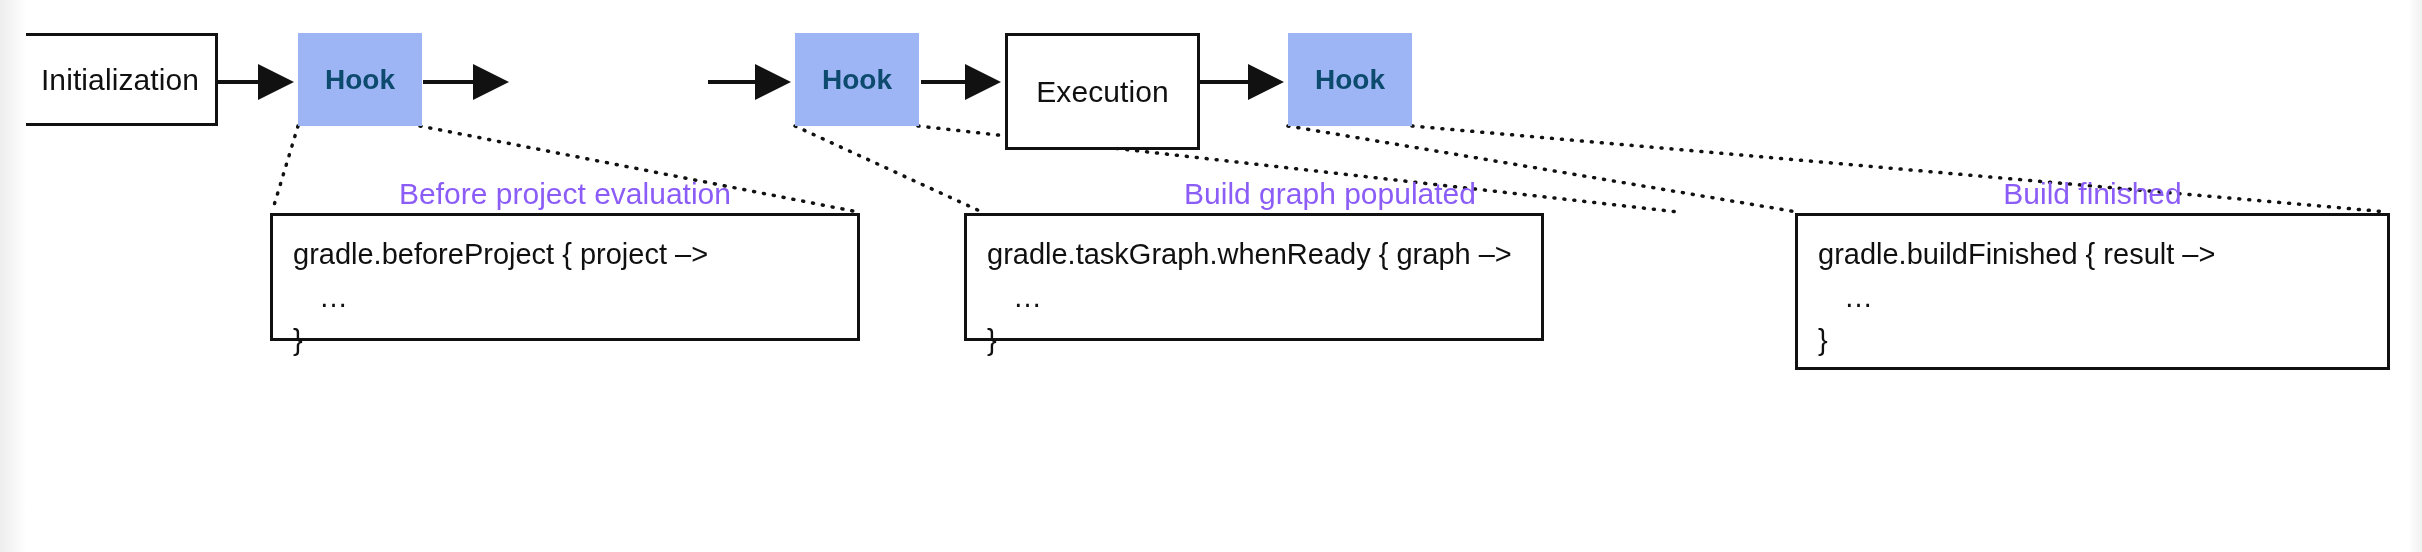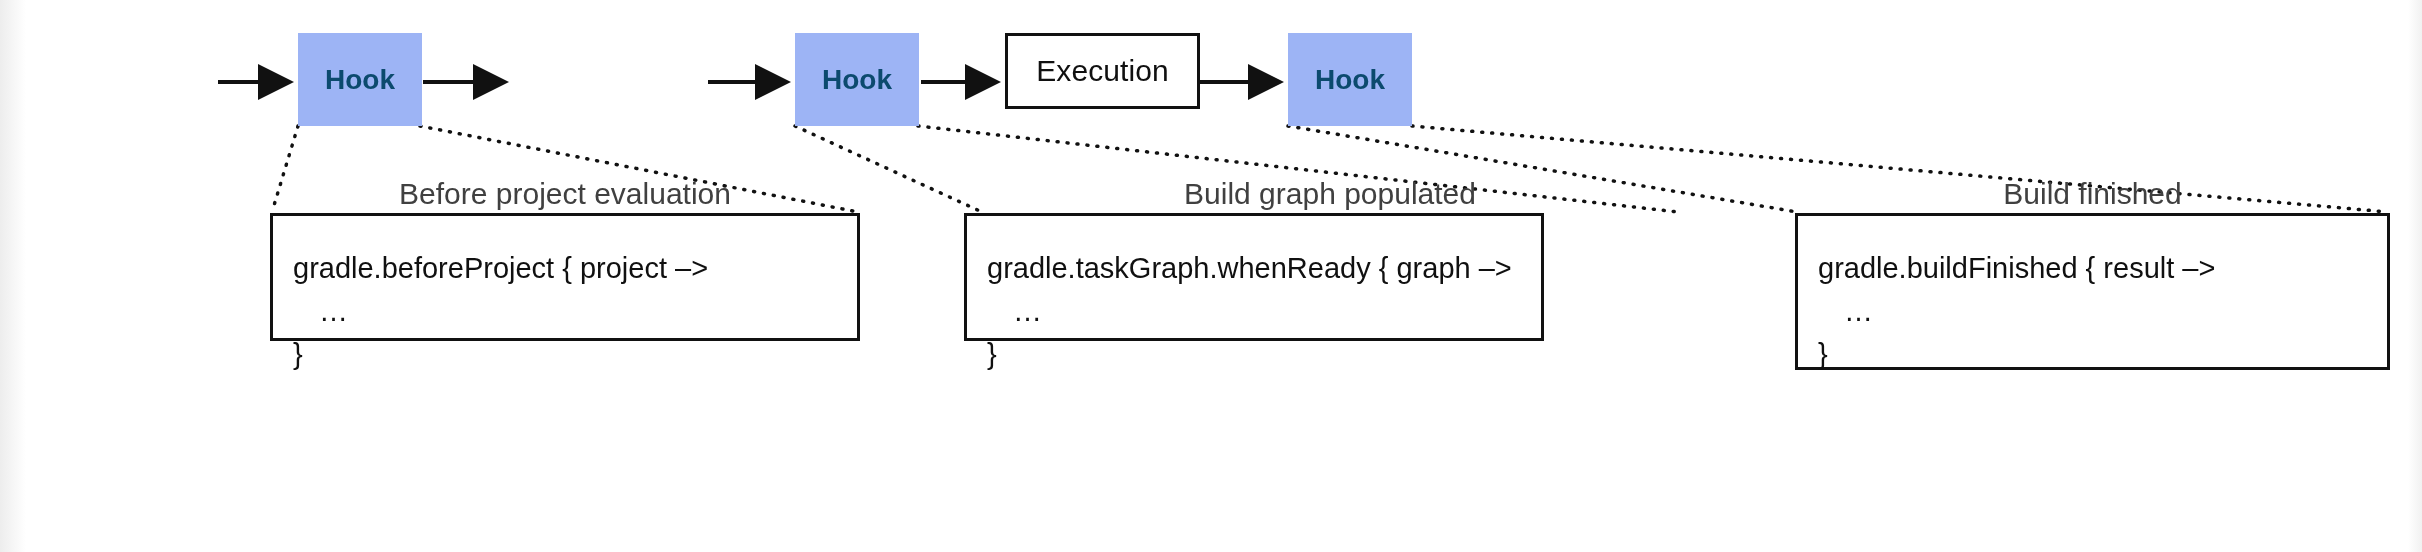--- a/index.html
+++ b/index.html
@@ -57,30 +57,30 @@
   .hook-box {
     background: #9db4f5;
     border: none;
     font-size: 28px;
     font-weight: bold;
     color: #0c4a6e;
   }
   .caption {
     position: absolute;
     font-size: 30px;
-    color: #404040;
+    color: #8b5cf6;
     text-align: center;
     white-space: nowrap;
   }
   .code-box {
     position: absolute;
     box-sizing: border-box;
     background: #ffffff;
     border: 3px solid #111111;
-    padding: 36px 20px 0 20px;
+    padding: 22px 20px 0 20px;
   }
   .code-line {
     font-family: "Liberation Sans", sans-serif;
     font-size: 29px;
     color: #101010;
     line-height: 1.0;
     white-space: pre;
   }
   .code-line.l1 { margin-top: 2px; }
   .code-line.l2 { margin-top: 14px; padding-left: 26px; letter-spacing: 3px; }
@@ -112,31 +112,34 @@
       <line x1="420" y1="126" x2="858" y2="212"></line>
 
       <line x1="795" y1="126" x2="982" y2="212"></line>
       <line x1="918" y1="126" x2="1678" y2="212"></line>
 
       <line x1="1288" y1="126" x2="1797" y2="212"></line>
       <line x1="1412" y1="126" x2="2388" y2="212"></line>
     </g>
   </svg>
 
+  <div class="node phase-box" style="left:22px; top:33px; width:196px; height:93px;">
+    <span>Initialization</span>
+  </div>
 
   <div class="node hook-box" style="left:298px; top:33px; width:124px; height:93px;">
     <span>Hook</span>
   </div>
 
 
   <div class="node hook-box" style="left:795px; top:33px; width:124px; height:93px;">
     <span>Hook</span>
   </div>
 
-  <div class="node phase-box" style="left:1005px; top:33px; width:195px; height:76px;">
+  <div class="node phase-box" style="left:1005px; top:33px; width:195px; height:117px;">
     <span>Execution</span>
   </div>
 
   <div class="node hook-box" style="left:1288px; top:33px; width:124px; height:93px;">
     <span>Hook</span>
   </div>
 
   <div class="caption" style="left:270px; top:177px; width:590px;">
     <span>Before project evaluation</span>
   </div>

